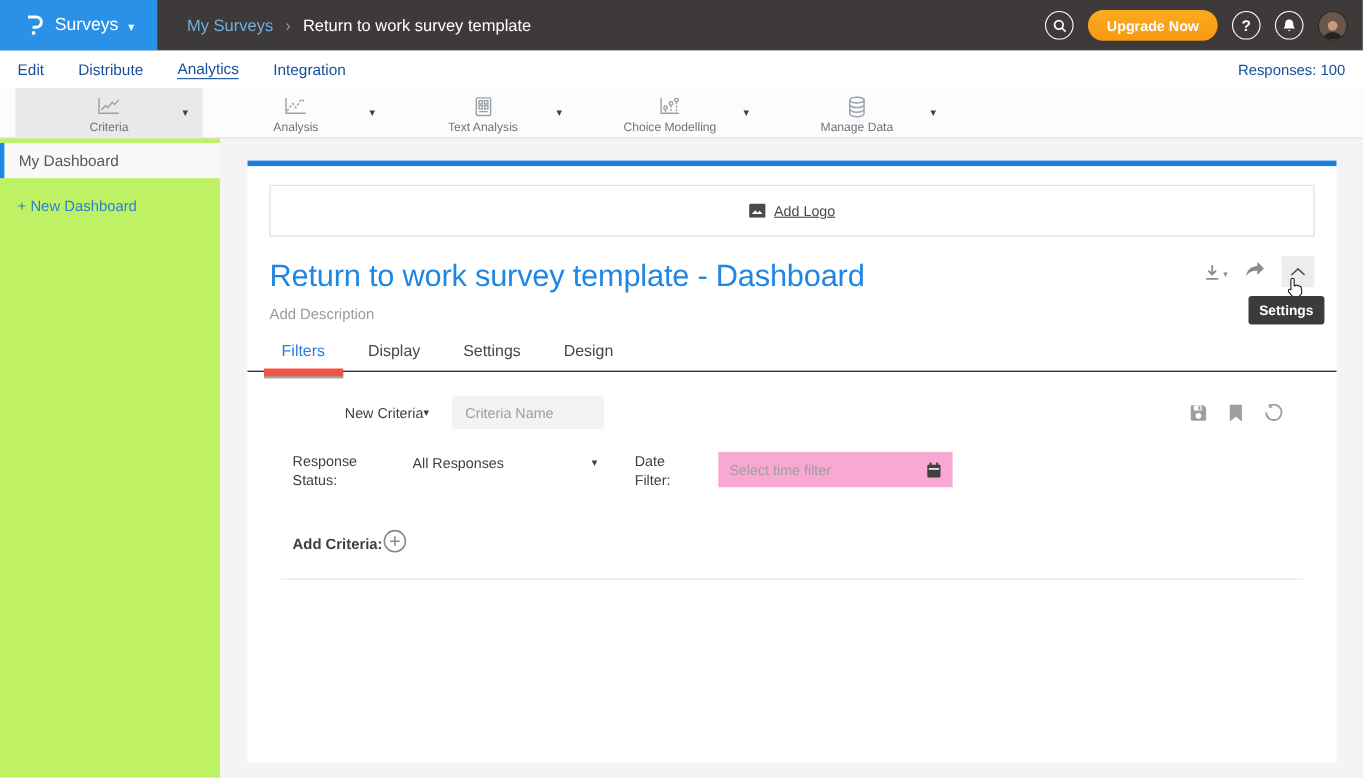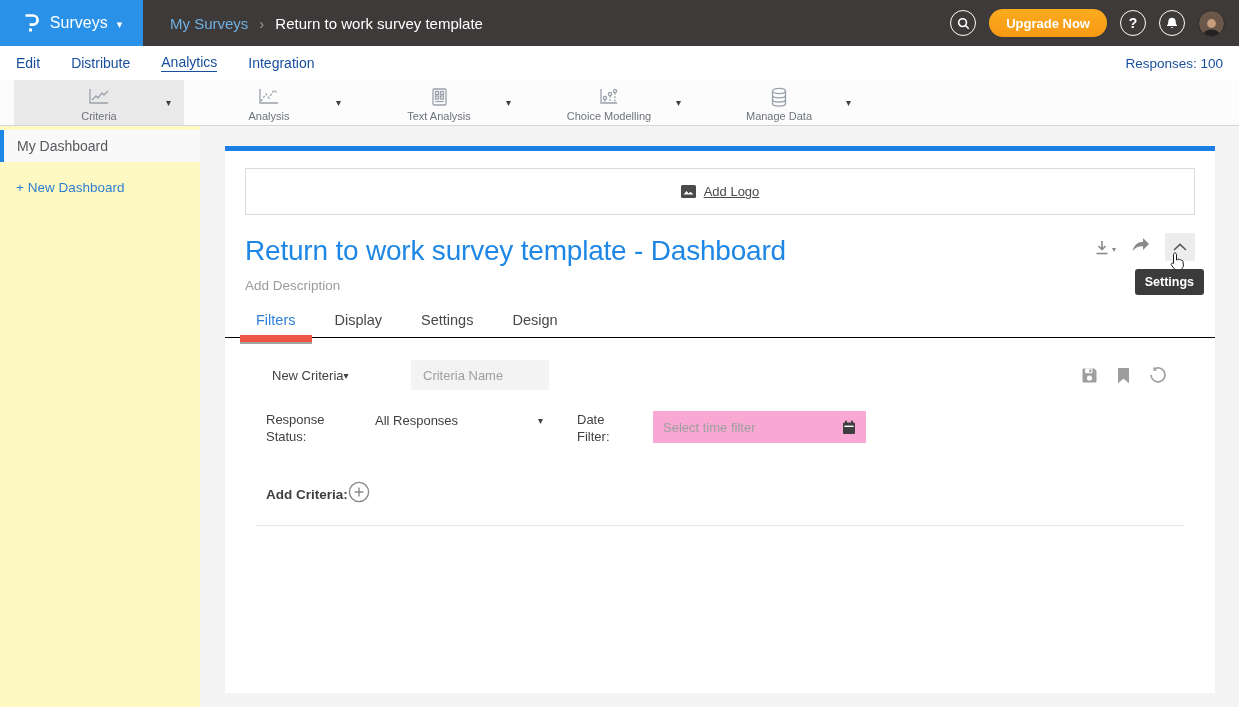--- a/index.html
+++ b/index.html
@@ -33,39 +33,39 @@
   .toolbar { height:46px; background:#fcfcfc; border-bottom:1px solid #d5d5d5; display:flex; padding-left:14px; flex:0 0 auto; }
   .tool-item { width:170px; height:100%; position:relative; display:flex; flex-direction:column; align-items:center; justify-content:center; padding-top:3px; }
   .tool-item.selected { background:#e9e9e9; }
   .tool-icon { height:22px; display:flex; align-items:center; }
   .tool-icon svg { stroke:#9aa1ab; fill:none; stroke-width:1.3; }
   .tool-label { font-size:11px; color:#6e737b; margin-top:2px; }
   .tool-caret { position:absolute; right:13px; top:50%; transform:translateY(-55%); font-size:10px; color:#3f3f3f; }
 
   
   .bodyrow { flex:1; display:flex; min-height:0; }
-  .sidebar { width:200px; background:#fef9c3; flex:0 0 auto; }
+  .sidebar { width:200px; background:#bef264; flex:0 0 auto; }
   .side-active { height:32px; margin-top:4px; background:#f9f9f9; border-left:4px solid #1e87e5; display:flex; align-items:center; padding-left:13px; font-size:14px; color:#55585c; }
   .side-new { margin:18px 0 0 16px; font-size:13.5px; font-weight:500; color:#2e7fd1; }
 
   .main { flex:1; position:relative; background:#f4f4f4; }
   .panel { position:absolute; left:25px; top:20px; width:990px; height:547px; background:#fff; border-top:5px solid #1b7fe4; }
 
   .logo-box { margin:17px 20px 0; height:47px; border:1px solid #dcdcdc; display:flex; align-items:center; justify-content:center; gap:8px; color:#4a4a4a; font-size:13px; font-weight:500;text-decoration:underline; }
   .page-title { margin:20px 20px 0; font-size:28px; font-weight:500; color:#1e87e5; letter-spacing:-0.2px; }
   .desc { margin:11px 20px 0; font-size:13.5px; font-weight:500; color:#9b9b9b; }
 
   .tabs-row { margin-top:19px; padding-left:30px; border-bottom:1px solid #000000; display:flex; gap:37px; }
   .tab { font-size:14.5px; font-weight:500; color:#474747; padding:0 1px 9px; position:relative; }
   .tab.active { color:#2c7fd9; }
   .tab.active::after { content:""; position:absolute; left:-15px; right:-16px; bottom:-5px; height:7px; background:#ef5543; box-shadow:0 2px 0 rgba(70,70,70,0.5); }
 
   .filters-area { padding:0 20px; }
   .frow1 { margin-top:22px; display:flex; align-items:center; height:30px; }
-  .criteria-select { margin-left:27px; width:118px; display:flex; justify-content:flex-start; align-items:center; font-size:13px; font-weight:500; color:#3f3f3f; }
+  .criteria-select { margin-left:27px; width:118px; display:flex; justify-content:flex-end; align-items:center; font-size:13px; font-weight:500; color:#3f3f3f; }
   .sel-caret { font-size:10px; color:#3f3f3f; }
   .criteria-input { margin-left:21px; width:138px; height:30px; background:#f3f3f3; border:0; outline:none; padding:0 12px; font-size:13px; font-family:"Liberation Sans",sans-serif; color:#555; }
   .criteria-input::placeholder { color:#9e9e9e; }
   .frow1-icons { margin-left:auto; margin-right:28px; display:flex; align-items:center; gap:19px; }
   .frow1-icons svg { display:block; }
 
   .frow2 { margin-top:21px; display:flex; align-items:flex-start; }
   .flabel { font-size:13px; color:#3f3f3f; line-height:17px; }
   .resp-label { margin-left:21px; width:70px; }
   .resp-select { margin-left:39px; width:168px; display:flex; justify-content:space-between; align-items:center; padding-top:2px; font-size:13px; color:#3f3f3f; }

